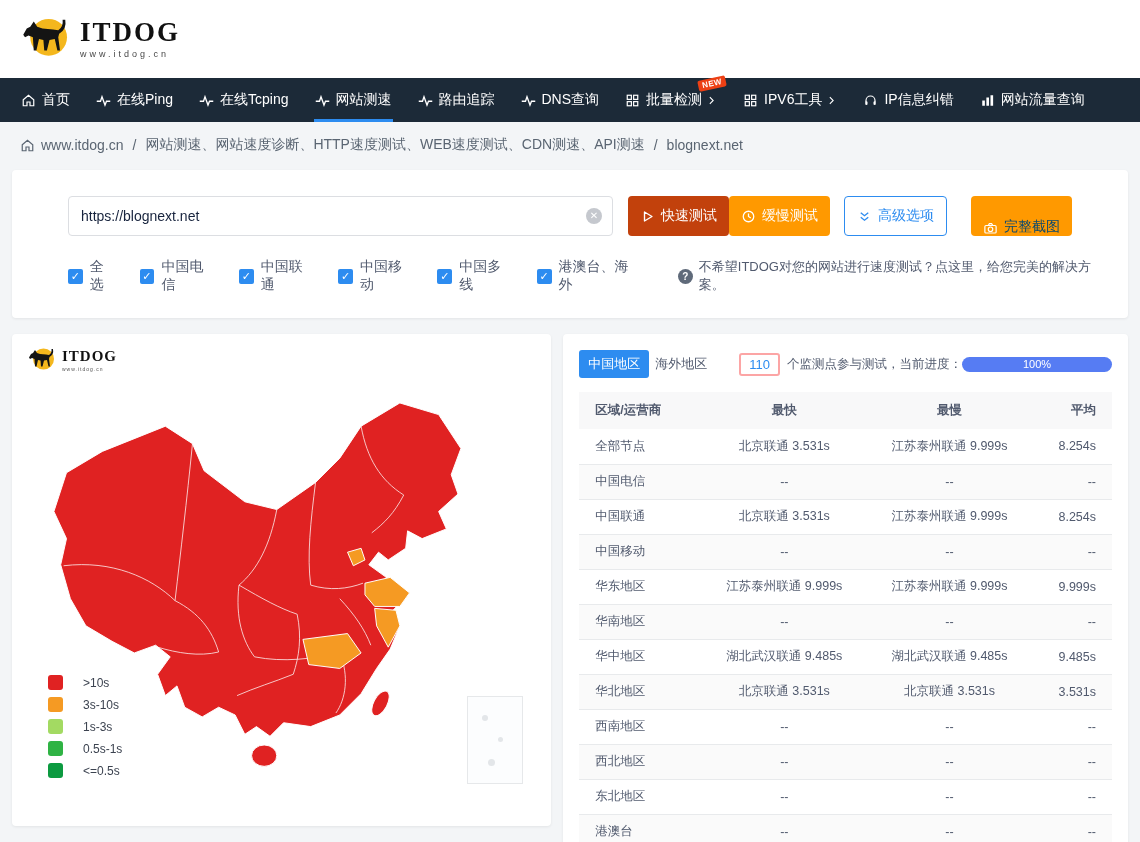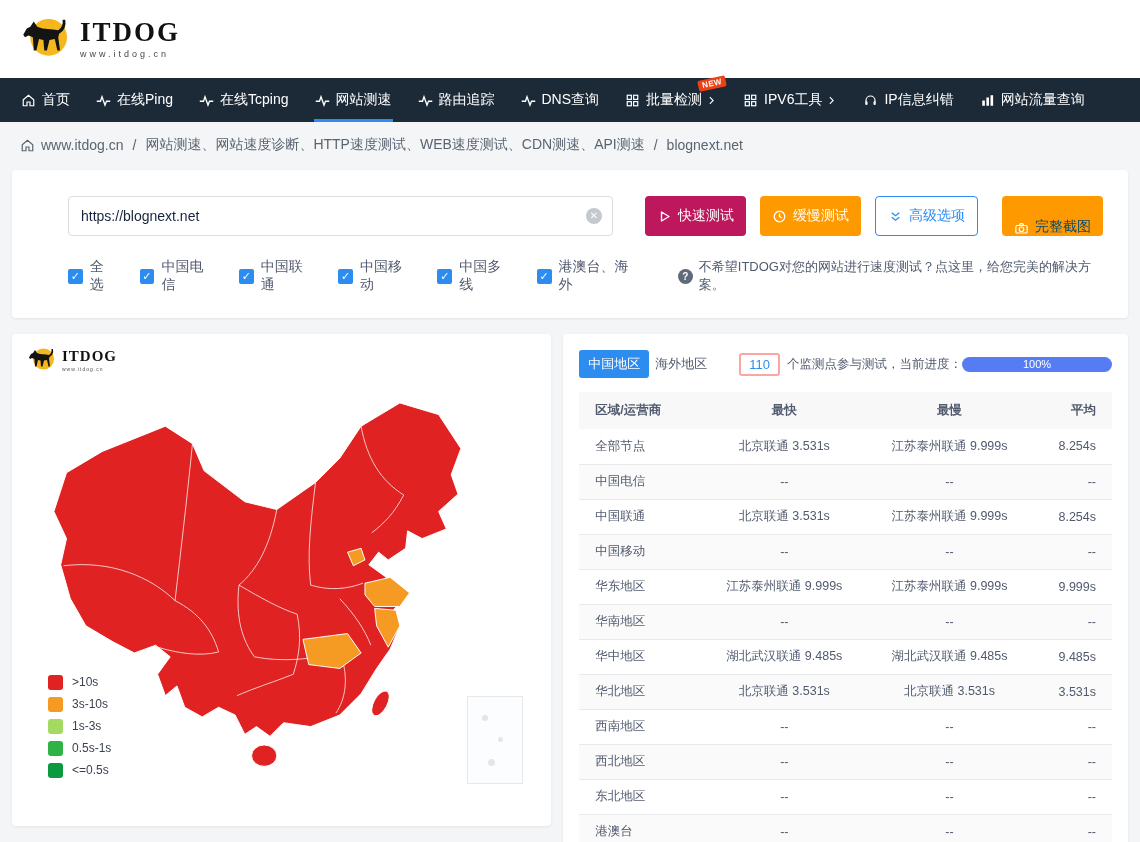--- a/index.html
+++ b/index.html
@@ -29,41 +29,41 @@
 
   
   .card { background:#fff; border-radius:4px; box-shadow:0 1px 3px rgba(0,0,0,.07); }
   .search-card { margin:4px 12px 16px; padding:26px 15px 24px 56px; }
   .search-row { display:flex; align-items:center; }
   .input-wrap { position:relative; width:545px; }
   .url-input { width:100%; height:40px; border:1px solid #dcdee2; border-radius:4px; padding:0 36px 0 12px; font-size:14px; color:#17233d; outline:none; font-family:inherit; }
   .clear-icon { position:absolute; right:11px; top:12px; width:16px; height:16px; border-radius:50%; background:#c5c8ce; color:#fff; font-size:10px; line-height:16px; text-align:center; cursor:pointer; }
   .btn { height:40px; padding:0 12px; border-radius:4px; font-size:14px; display:inline-flex; align-items:center; gap:6px; border:none; cursor:pointer; font-family:inherit; white-space:nowrap; }
   .btn svg { width:15px; height:15px; display:block; }
-  .btn-fast { background:#be185d; color:#fff; margin-left:32px; }
-  .btn-slow { background:#ff9900; color:#fff; margin-left:14px; }
+  .btn-fast { background:#c2410c; color:#fff; margin-left:15px; }
+  .btn-slow { background:#ff9900; color:#fff; }
   .btn-adv  { background:#fff; color:#2d8cf0; border:1px solid #2d8cf0; margin-left:14px;text-align:right; }
   .btn-shot { background:#ff9900; color:#0c4a6e; margin-left:24px;align-items:flex-end; }
 
   .options-row { display:flex; align-items:center; margin-top:22px; font-size:14px; color:#515a6e; }
   .chk { display:flex; align-items:center; gap:7px; margin-right:22px; cursor:pointer; }
   .chk-box { width:15px; height:15px; background:#2d8cf0; border-radius:2px; color:#fff; font-size:11px; line-height:15px; text-align:center; }
   .help { display:flex; align-items:center; gap:6px; margin-left:14px; font-size:13px; color:#515a6e; cursor:pointer; }
   .q-icon { width:15px; height:15px; border-radius:50%; background:#5f6a7a; color:#fff; font-size:10px; font-weight:bold; line-height:15px; text-align:center; flex:none; }
 
   
   .main { display:flex; gap:12px; margin:0 12px; align-items:flex-start; }
   .map-card { width:552px; height:492px; position:relative; overflow:hidden; }
   .map-logo { position:absolute; top:10px; left:14px; display:flex; align-items:center; gap:4px; z-index:2; }
   .map-logo .mini-name { font-family:"Liberation Serif","DejaVu Serif",serif; font-size:15px; font-weight:bold; color:#111; letter-spacing:1px; line-height:1; }
   .map-logo .mini-sub { font-size:5px; letter-spacing:1px; color:#555; margin-top:2px; }
   .map-box { position:absolute; top:26px; left:8px; right:8px; bottom:8px; }
   .map-box svg { width:100%; height:100%; }
   .legend { position:absolute; left:36px; bottom:48px; z-index:2; }
-  .legend-item { display:flex; align-items:flex-start; gap:9px; margin-top:7px; font-size:12px; color:#3c4350; }
+  .legend-item { display:flex; align-items:center; gap:20px; margin-top:7px; font-size:12px; color:#3c4350; }
   .legend-swatch { width:15px; height:15px; border-radius:3px; flex:none; }
   .sea-inset { position:absolute; right:28px; bottom:42px; width:56px; height:88px; border:1px solid #e6e8ea; background:#fcfdfe; z-index:2; }
   .sea-inset i { position:absolute; background:#e3e6e9; border-radius:50%; display:block; }
 
   
   .result-card { flex:1; padding:16px 16px 0; }
   .res-head { display:flex; align-items:center; font-size:13px; white-space:nowrap; }
   .tab-cn { background:#2d8cf0; color:#fff; padding:5px 9px; border-radius:3px; cursor:pointer; }
   .tab-ov { color:#515a6e; padding:5px 6px; cursor:pointer; }
   .count-badge { margin-left:26px; background:#fff; border:2px solid #fca5a5; border-radius:3px; color:#2d8cf0; padding:2px 8px; font-size:13px; }

